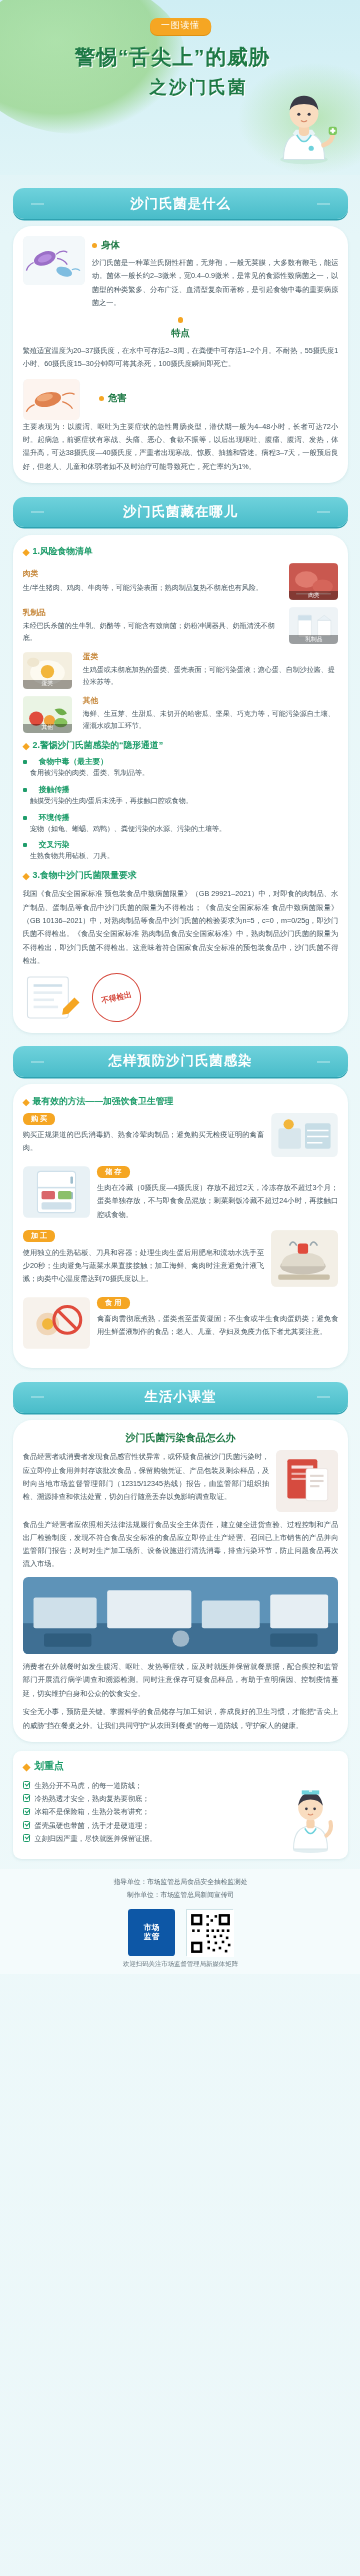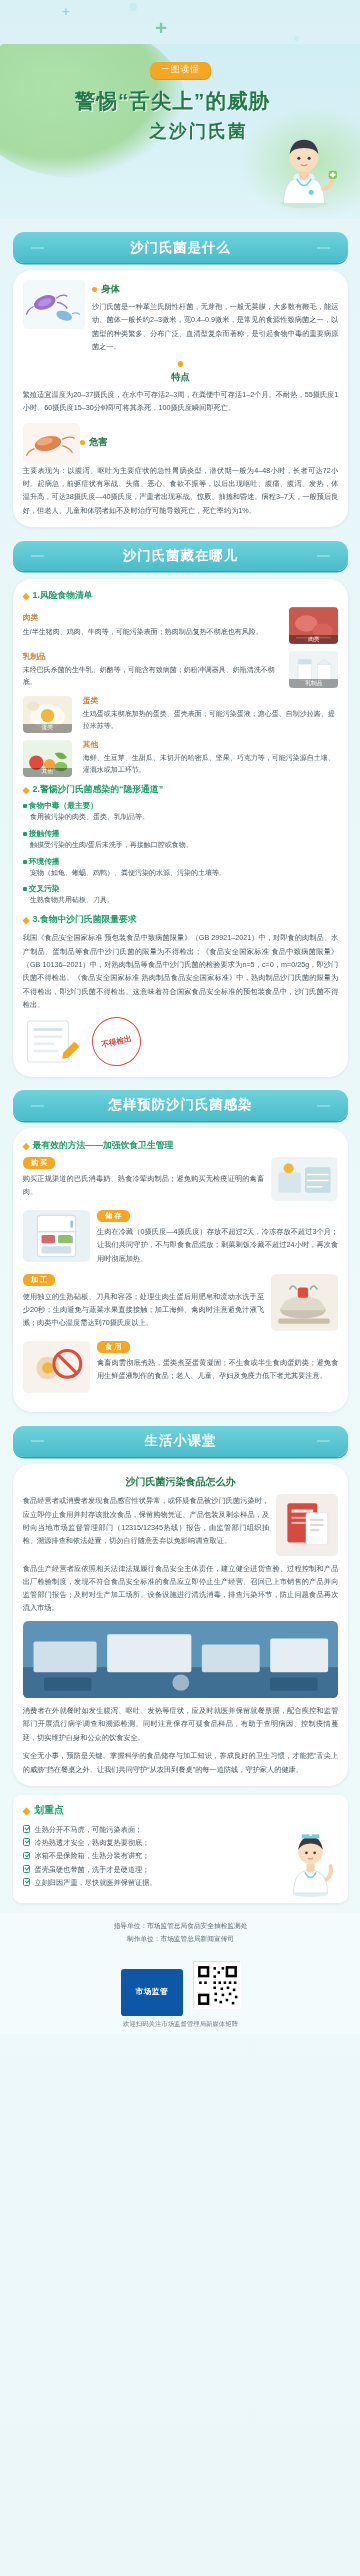--- a/index.html
+++ b/index.html
@@ -28,21 +28,20 @@
     background: #bde9ef;
     opacity: .6;
   }
 
   
   .header {
     position: relative;
     height: 175px;
     background: linear-gradient(180deg, #cfeef4 0%, #dff4f7 100%);
     overflow: hidden;
-    margin-top: 44px;
   }
   .header .greenblob {
     position: absolute;
     width: 216px; height: 155px;
     left: -31px; top: -20.6px;
     background: radial-gradient(ellipse at 40% 40%, #8fd66f 0%, #7ec95e 55%, rgba(126,201,94,0) 72%);
     opacity: .55;
     border-radius: 50%;
   }
   .header .greenblob2 {
@@ -204,21 +203,21 @@
     font-size: 5.7px;
     color: #fff;
     background: rgba(0,0,0,.35);
     padding: 0.5px 0;
   }
 
   .bullet-item {
     margin-bottom: 5.2px;
   }
   .bullet-item .bt {
-    display: flex; align-items: center; gap: 2px;
+    display: flex; align-items: center; gap: 12px;
     color: #1f9d6b;
     font-size: 7.7px;
     font-weight: bold;
   }
   .bullet-item .bt .sq {
     width: 4.1px; height: 4.1px; background: #1f9d6b;
     display: inline-block; border-radius: 1px;
   }
   .bullet-item .bd {
     font-size: 7px;
@@ -336,33 +335,32 @@
     gap: 10.3px;
     margin: 7.2px 0 4.1px 0;
   }
   .qr {
     width: 47px; height: 47px;
     background: #fff;
     border: 0.5px solid #cfe3e7;
     position: relative;
   }
   .logo-box {
-    width: 62px; height: 47px;
+    width: 47px; height: 47px;
     background: #0d57a6;
     color: #fff;
     border-radius: 3.1px;
     display: flex;
-    flex-direction: row;
+    flex-direction: column;
     align-items: center;
     justify-content: center;
     font-size: 7.7px;
     font-weight: bold;
     line-height: 1.25;
     letter-spacing: 0.5px;
-    margin-top: 16px;
   }
   .footer .follow {
     font-size: 6.4px;
     color: #6b7a82;
     margin-top: 3.1px;
   }
 
   
   svg { display: block; }
 </style>
@@ -436,21 +434,21 @@
         <p class="body">沙门氏菌是一种革兰氏阴性杆菌，无芽孢，一般无荚膜，大多数有鞭毛，能运动。菌体一般长约2–3微米，宽0.4–0.9微米，是常见的食源性致病菌之一，以菌型的种类繁多、分布广泛、血清型复杂而著称，是引起食物中毒的重要病原菌之一。</p>
       </div>
     </div>
 
     <div class="sub-h" style="margin-top:8.2px;flex-direction:column;">
       <span class="dot"></span>
       <span class="txt">特点</span>
     </div>
     <p class="body">繁殖适宜温度为20–37摄氏度，在水中可存活2–3周，在粪便中可存活1–2个月。不耐热，55摄氏度1小时、60摄氏度15–30分钟即可将其杀死，100摄氏度瞬间即死亡。</p>
 
-    <div class="row" style="gap:0;margin-top:8.2px;align-items:center;">
+    <div class="row" style="gap:19px;margin-top:8.2px;align-items:center;">
       <div class="imgbox" style="width:57px;height:41px;">
         <svg viewBox="0 0 110 80" width="57" height="41">
           <rect width="110" height="80" fill="#fdf4ef"></rect>
           <ellipse cx="48" cy="40" rx="26" ry="14" fill="#e0824f" transform="rotate(-12 48 40)"></ellipse>
           <ellipse cx="42" cy="36" rx="16" ry="7" fill="#f0a878" transform="rotate(-12 42 36)"></ellipse>
           <path d="M76 32 q14-8 24-2" stroke="#e0824f" stroke-width="2.5" fill="none"></path>
           <path d="M76 44 q14 4 20 14" stroke="#e0824f" stroke-width="2.5" fill="none"></path>
           <path d="M22 50 q-12 4-16 14" stroke="#e0824f" stroke-width="2.5" fill="none"></path>
         </svg>
       </div>
@@ -631,21 +629,21 @@
           <rect x="28" y="40" width="74" height="3" fill="#cfe0ea"></rect>
           <rect x="92" y="20" width="5" height="14" rx="2" fill="#9fbecd"></rect>
           <rect x="92" y="50" width="5" height="14" rx="2" fill="#9fbecd"></rect>
           <rect x="36" y="48" width="26" height="16" rx="3" fill="#d9666a"></rect>
           <rect x="68" y="48" width="26" height="16" rx="3" fill="#8cc06a"></rect>
           <rect x="36" y="70" width="58" height="14" rx="3" fill="#cfe0ea"></rect>
         </svg>
       </div>
       <div class="stxt">
         <div class="step-badge">储 存</div>
-        <p class="body">生肉在冷藏（0摄氏度—4摄氏度）存放不超过2天，冷冻存放不超过3个月；让我们共同守护，不与即食食品混放；剩菜剩饭冷藏不超过24小时，再次食用时彻底加热。</p>
+        <p class="body">生肉在冷藏（0摄氏度—4摄氏度）存放不超过2天，冷冻存放不超过3个月；蛋类单独存放，不与即食食品混放；剩菜剩饭冷藏不超过24小时，再接触口腔或食物。</p>
       </div>
     </div>
 
     <div class="step">
       <div class="stxt">
         <div class="step-badge">加 工</div>
         <p class="body">使用独立的生熟砧板、刀具和容器；处理生肉生蛋后用肥皂和流动水洗手至少20秒；生肉避免与蔬菜水果直接接触；加工海鲜、禽肉时注意避免汁液飞溅；肉类中心温度需达到70摄氏度以上。</p>
       </div>
       <div class="sthumb" style="height:57px;">
         <svg viewBox="0 0 130 110" width="67" height="57">
@@ -725,21 +723,21 @@
     <p class="body" style="margin-top:5.2px;">安全无小事，预防是关键。掌握科学的食品储存与加工知识，养成良好的卫生习惯，才能把“舌尖上的威胁”挡在餐桌之外。让我们共同守护“从农田到餐桌”的每一道防线，守护家人的健康。</p>
   </div>
 
   <div class="keypoints">
     <div class="kp-title">
       <span style="color:#f5a623;">◆</span>
       <span>划重点</span>
     </div>
     <div class="kp-item">
       <span class="chk"></span>
-      <span>生熟分开不马虎，可能污染表面；</span>
+      <span>生熟分开不马虎，的每一道防线；</span>
     </div>
     <div class="kp-item">
       <span class="chk"></span>
       <span>冷热熟透才安全，熟肉复热要彻底；</span>
     </div>
     <div class="kp-item">
       <span class="chk"></span>
       <span>冰箱不是保险箱，生熟分装有讲究；</span>
     </div>
     <div class="kp-item">

